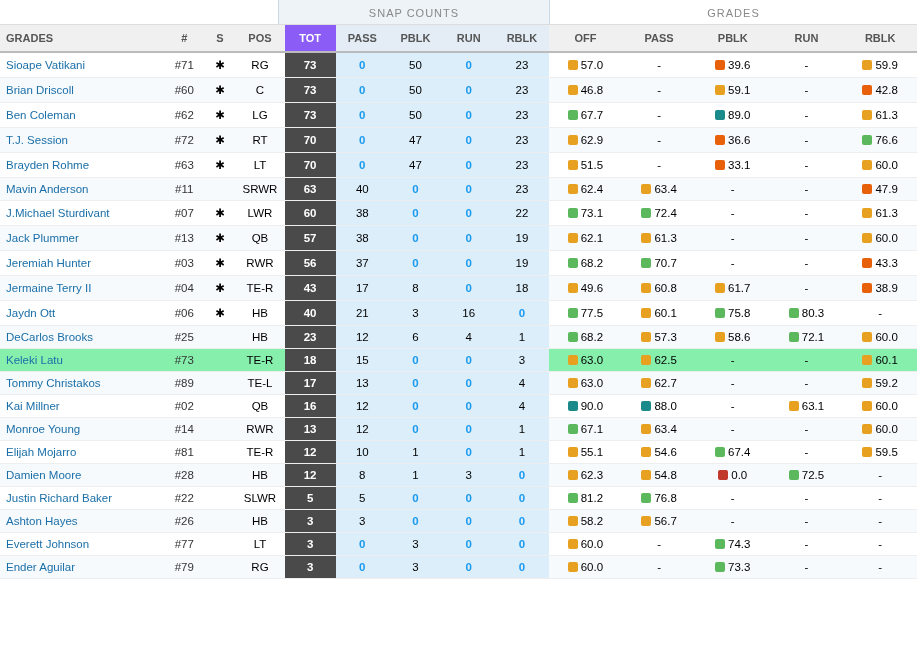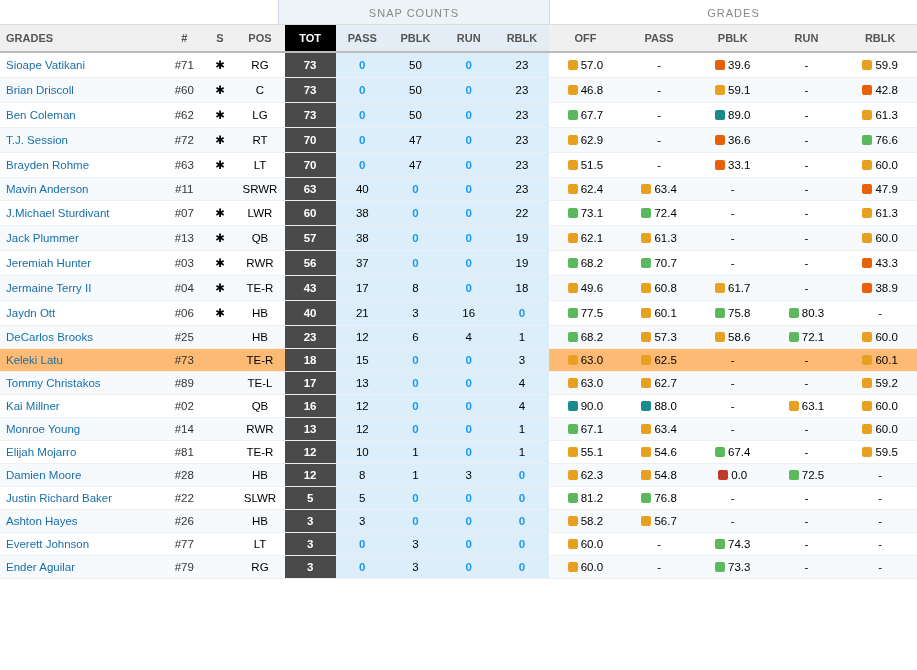--- a/index.html
+++ b/index.html
@@ -26,21 +26,21 @@
     <div style="flex:1; text-align:center; padding:7px 4px 5px; font-size:11px; color:#888; letter-spacing:1px;">GRADES</div>
   </div>
 
   <table>
     <thead>
       <tr>
         <td style="width:160px; text-align:left; padding-left:6px;">GRADES</td>
         <td style="width:40px;">#</td>
         <td style="width:30px;">S</td>
         <td style="width:48px;">POS</td>
-        <td style="width:50px; background:#000000; color:#fff;">TOT</td>
+        <td style="width:50px; background:#8b5cf6; color:#fff;">TOT</td>
         <td style="width:52px; background:#e4edf5;">PASS</td>
         <td style="width:52px; background:#e4edf5;">PBLK</td>
         <td style="width:52px; background:#e4edf5;">RUN</td>
         <td style="width:52px; background:#e4edf5;">RBLK</td>
         <td style="width:72px;">OFF</td>
         <td style="width:72px;">PASS</td>
         <td style="width:72px;">PBLK</td>
         <td style="width:72px;">RUN</td>
         <td style="width:72px;">RBLK</td>
       </tr>
@@ -311,21 +311,21 @@
     <td style="text-align:center;">
             <span class="grade-cell"><span class="dot" style="background:#e8a020;"></span>58.6</span>
           </td>
     <td style="text-align:center;">
             <span class="grade-cell"><span class="dot" style="background:#5cb85c;"></span>72.1</span>
           </td>
     <td style="text-align:center;">
             <span class="grade-cell"><span class="dot" style="background:#e8a020;"></span>60.0</span>
           </td>
   </tr>
-        <tr style="background: #fdba74;">
+        <tr style="background: #86efac;">
     <td class="player-name">Keleki Latu</td>
     <td style="color:#333;">#73</td>
     <td></td>
     <td>TE-R</td>
     <td style="background:#4a4a4a; color:#fff; font-weight:bold;">18</td>
     <td style="background:#dceef9; text-align:center;margin-left:31px;">15</td>
     <td style="background:#dceef9; text-align:center; color:#1a9af0; font-weight:bold;">0</td>
     <td style="background:#dceef9; text-align:center; color:#1a9af0; font-weight:bold;">0</td>
     <td style="background:#dceef9; text-align:center;">3</td>
     <td style="text-align:center;">

